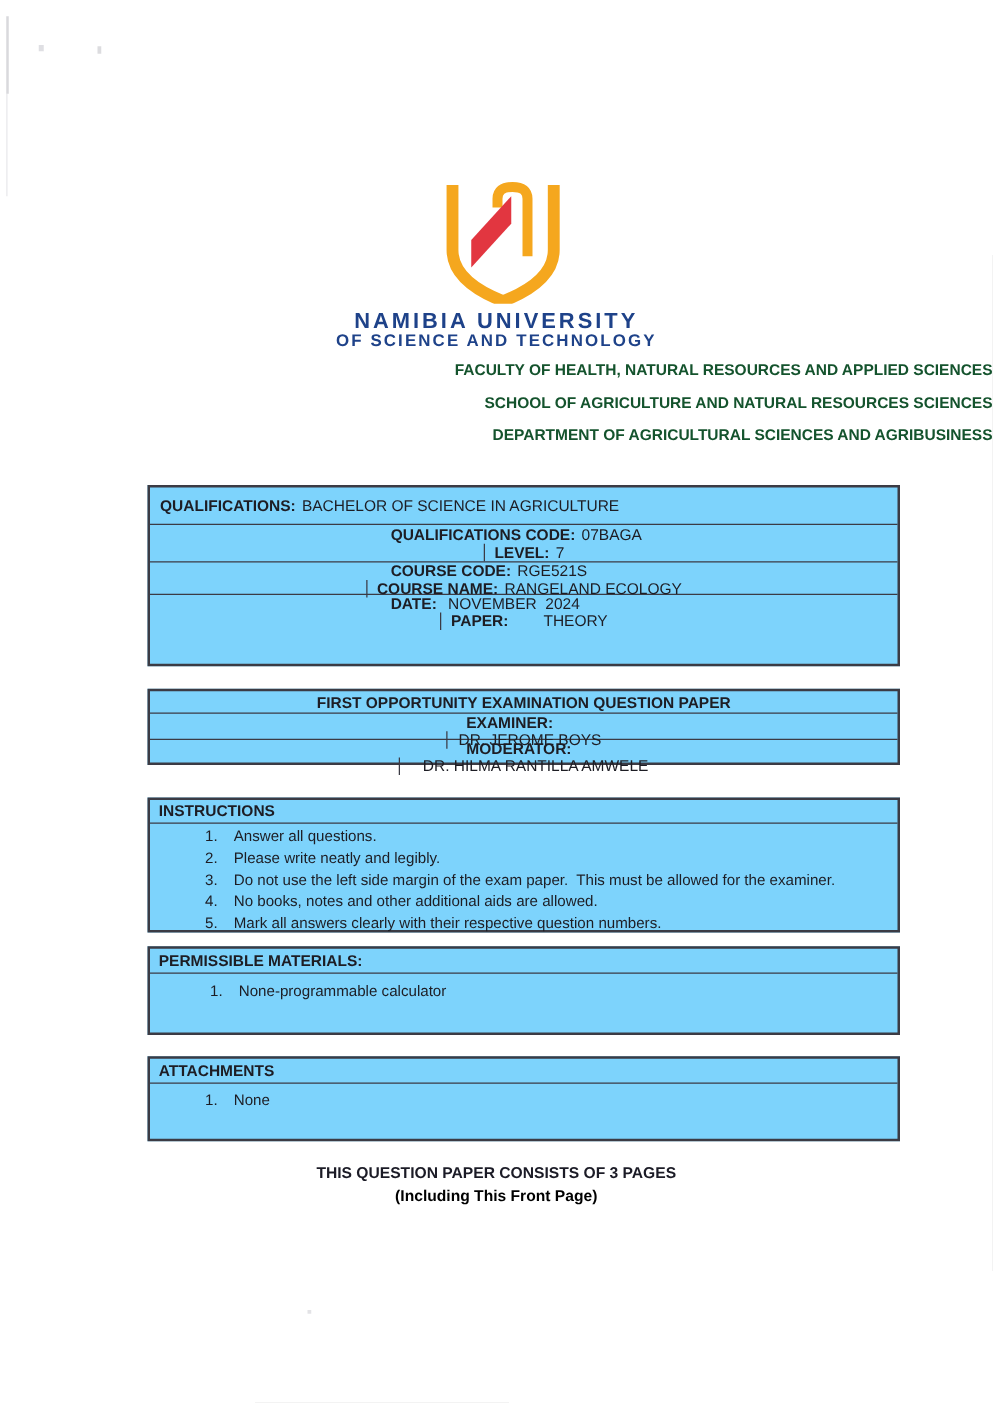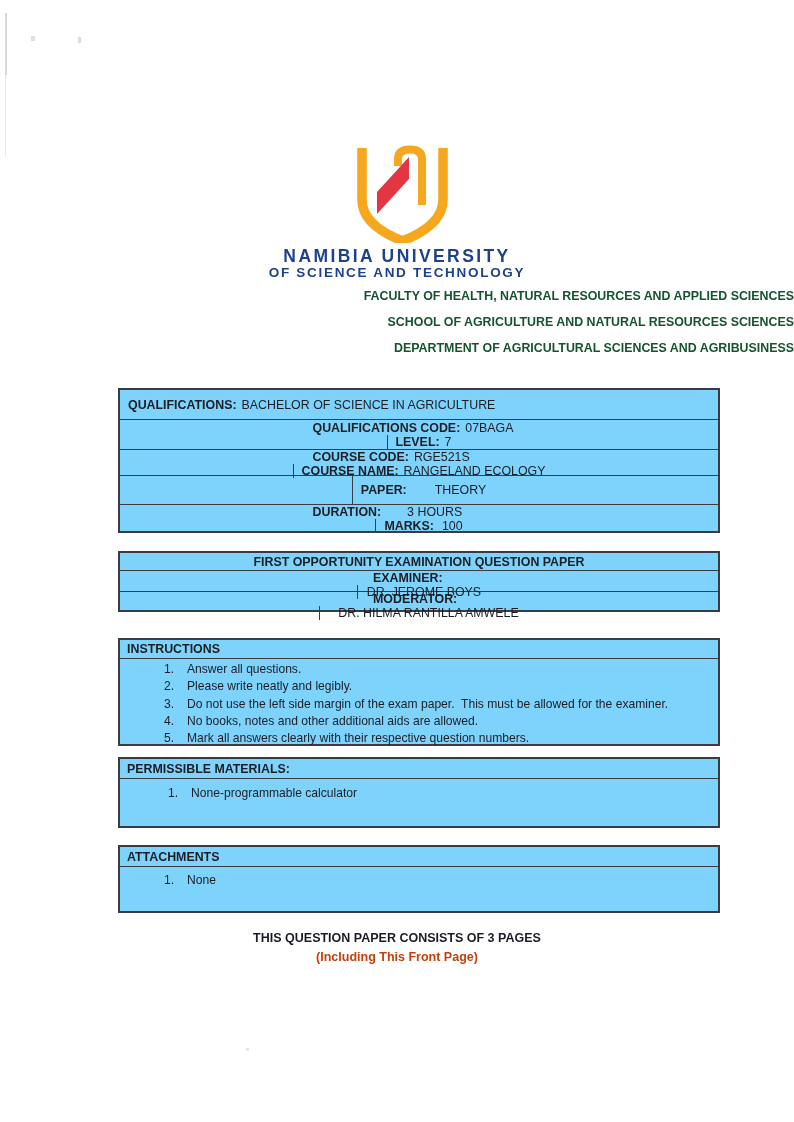--- a/index.html
+++ b/index.html
@@ -22,21 +22,21 @@
   .qcell .lab{font-weight:bold;white-space:pre;}
   .qcell .val{margin-left:5px;white-space:pre-wrap;}
   .val.g9{margin-left:9px;} .val.g12{margin-left:28px;text-align:center;} .val.g26{margin-left:26px;} .val.g8{margin-left:8px;}
   .coldiv{border-left:1.4px solid #3b3b44;}
   .ttl{display:flex;align-items:center;justify-content:center;font-weight:bold;font-size:12.4px;box-sizing:border-box;}
   .hdr{display:flex;align-items:center;font-weight:bold;font-size:12.4px;padding-left:7px;border-bottom:1.4px solid #3b3b44;box-sizing:border-box;}
   .li{display:flex;font-size:12.1px;line-height:17.3px;}
   .li .num{margin-left:44px;min-width:17px;}
   .li .itext{margin-left:6px;white-space:pre-wrap;}
   .foot1{top:931px;font-size:12.5px;font-weight:bold;color:#1b1b26;}
-  .foot2{top:950px;font-size:12.5px;font-weight:bold;color:#c2410c;}
+  .foot2{top:950px;font-size:12.5px;font-weight:bold;color:#000000;}
   
   .art{position:absolute;background:#b9b9c0;}
 </style>
 </head>
 <body>
 
 <div class="page">
 
   <div class="art" style="left:5px;top:13px;width:2px;height:62px;opacity:.55"></div>
   <div class="art" style="left:5px;top:75px;width:1px;height:82px;opacity:.32"></div>
@@ -78,33 +78,27 @@
       <div class="qcell" style="width:229px">
         <span class="lab">COURSE CODE:</span>
         <span class="val">RGE521S</span>
       </div>
       <div class="qcell coldiv" style="flex:1">
         <span class="lab">COURSE NAME:</span>
         <span class="val">RANGELAND ECOLOGY</span>
       </div>
     </div>
     <div class="qrow rowline" style="height:29px">
+      <div class="qcell" style="width:229px">
+        <span class="lab">DATE:</span>
+        <span class="val g9">NOVEMBER  2024</span>
+      </div>
       <div class="qcell coldiv" style="flex:1">
         <span class="lab">PAPER:</span>
         <span class="val g12">THEORY</span>
-      </div>
-    </div>
-    <div class="qrow rowline" style="flex:1;height:27px">
-      <div class="qcell" style="width:229px">
-        <span class="lab">DURATION:</span>
-        <span class="val g26">3 HOURS</span>
-      </div>
-      <div class="qcell coldiv" style="flex:1">
-        <span class="lab">MARKS:</span>
-        <span class="val g8">100</span>
       </div>
     </div>
   </div>
 
   <div class="box" style="top:551px;height:61px">
     <div class="ttl" style="height:17px">FIRST OPPORTUNITY EXAMINATION QUESTION PAPER</div>
     <div class="qrow rowline" style="height:21px">
       <div class="qcell" style="width:106px;padding-left:7px">
         <span class="lab">EXAMINER:</span>
       </div>

